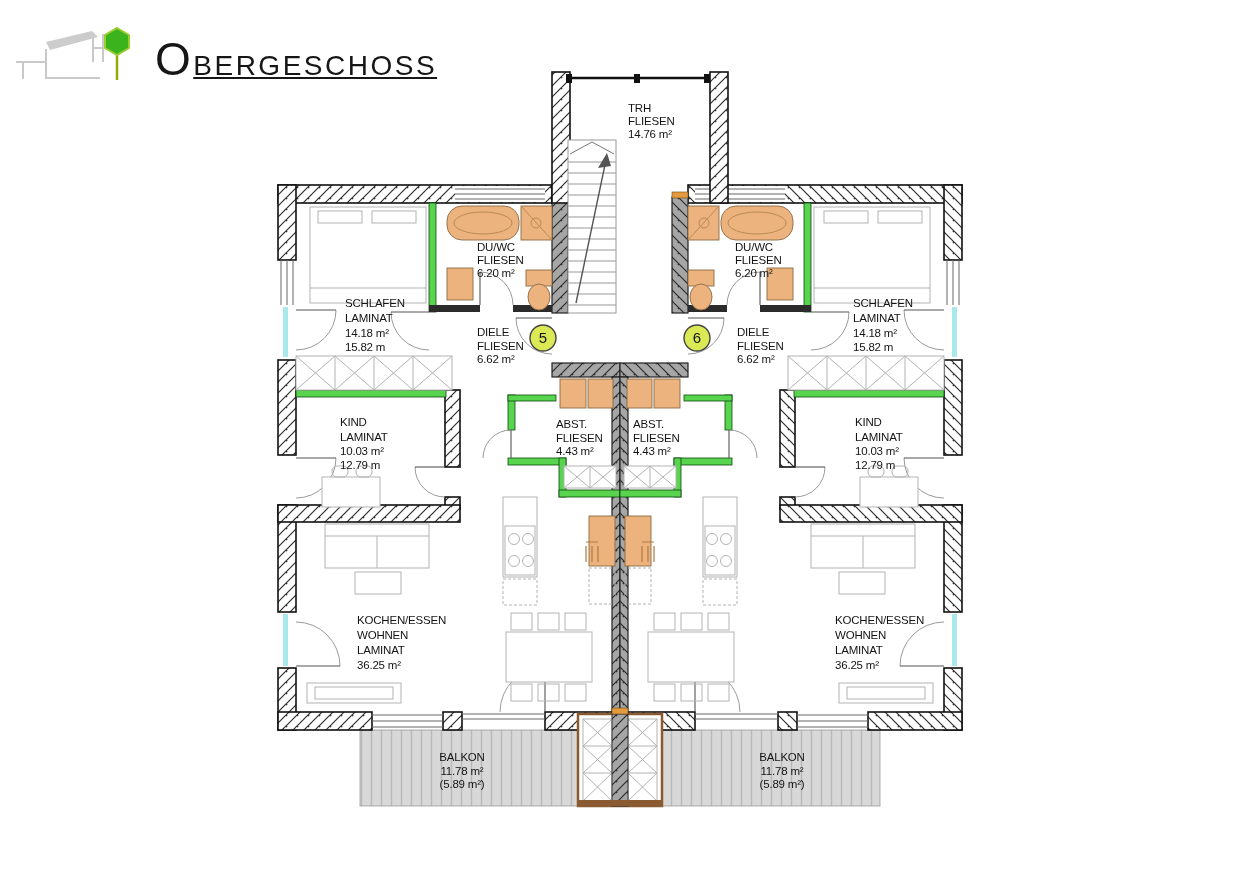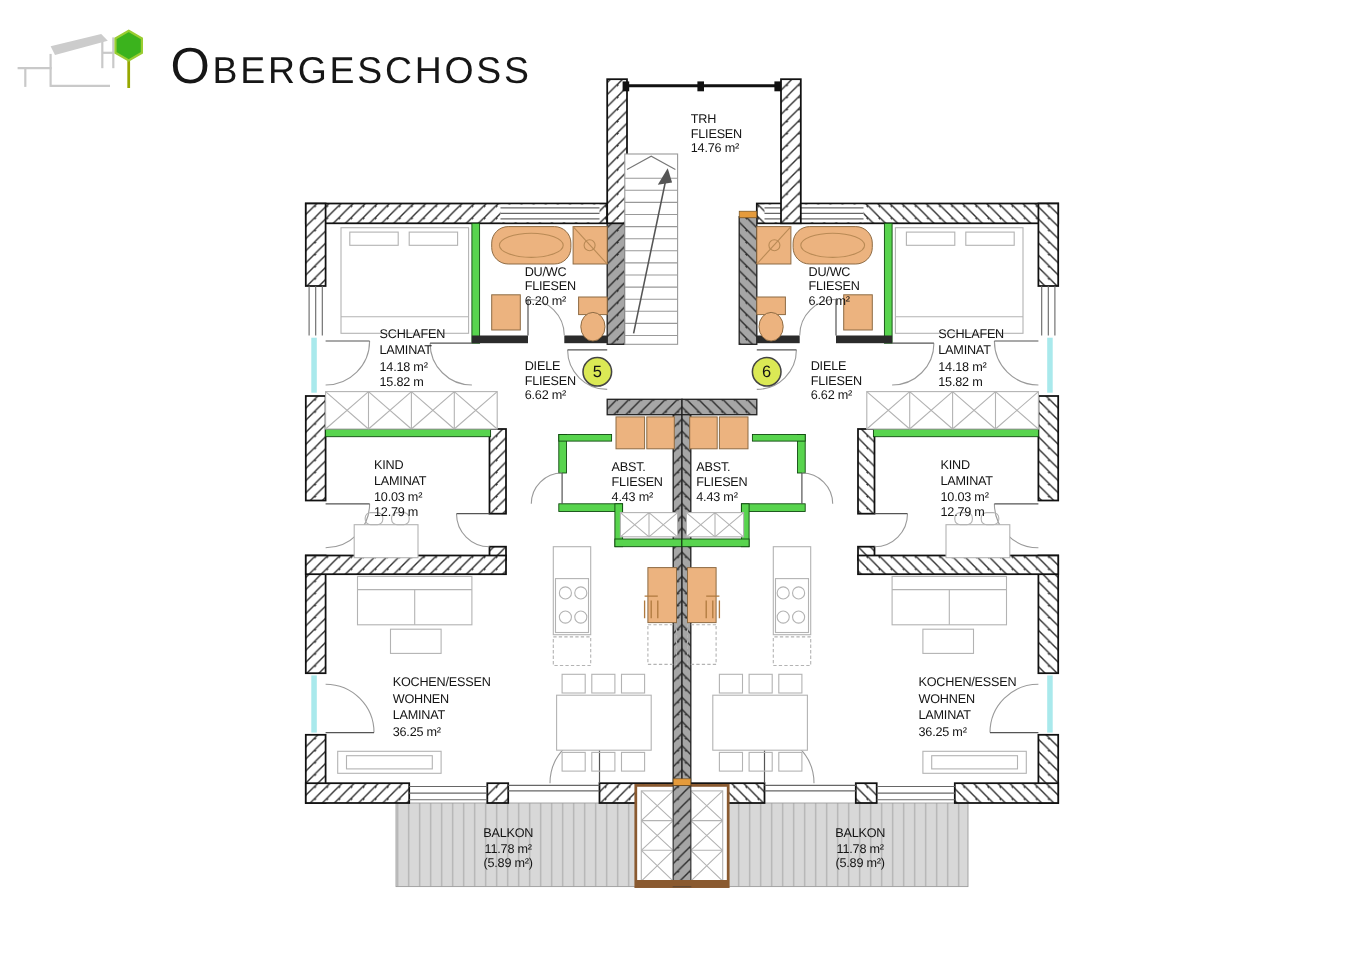--- a/index.html
+++ b/index.html
@@ -1,21 +1,21 @@
 <!DOCTYPE html>
 <html><head>
 <meta charset="utf-8">
 <style>
   html,body{margin:0;padding:0;background:#fff;}
   #stage{position:relative;width:1240px;height:874px;background:#fff;overflow:hidden;
          font-family:"Liberation Sans",sans-serif;}
   #hdr{position:absolute;left:0;top:0;width:100%;height:100px;}
   #title{position:absolute;left:155px;top:36px;color:#161616;letter-spacing:2.5px;white-space:nowrap;}
   #title .big{font-size:46px;line-height:46px;}
-  #title .rest{font-size:34px;line-height:46px;}
+  #title .rest{font-size:28px;line-height:46px;text-decoration:underline;}
   svg{position:absolute;left:0;top:0;}
   svg text{font-family:"Liberation Sans",sans-serif;fill:#141414;}
   .lbl{font-size:11.5px;letter-spacing:-0.2px;}
   .badge-t{font-size:15px;text-anchor:middle;}
   .w{fill:url(#hatch);stroke:#111;stroke-width:1.6;}
   .wg{fill:url(#hatchg);stroke:#222;stroke-width:1.2;}
   .thinw{fill:#2b2b2b;stroke:none;}
   .grn{stroke:#0d470d;stroke-width:.8;}
   .org{stroke:#8d6a43;stroke-width:.9;fill-opacity:1;}
   .furn{fill:#fff;stroke:#b3b3b3;stroke-width:1;}

